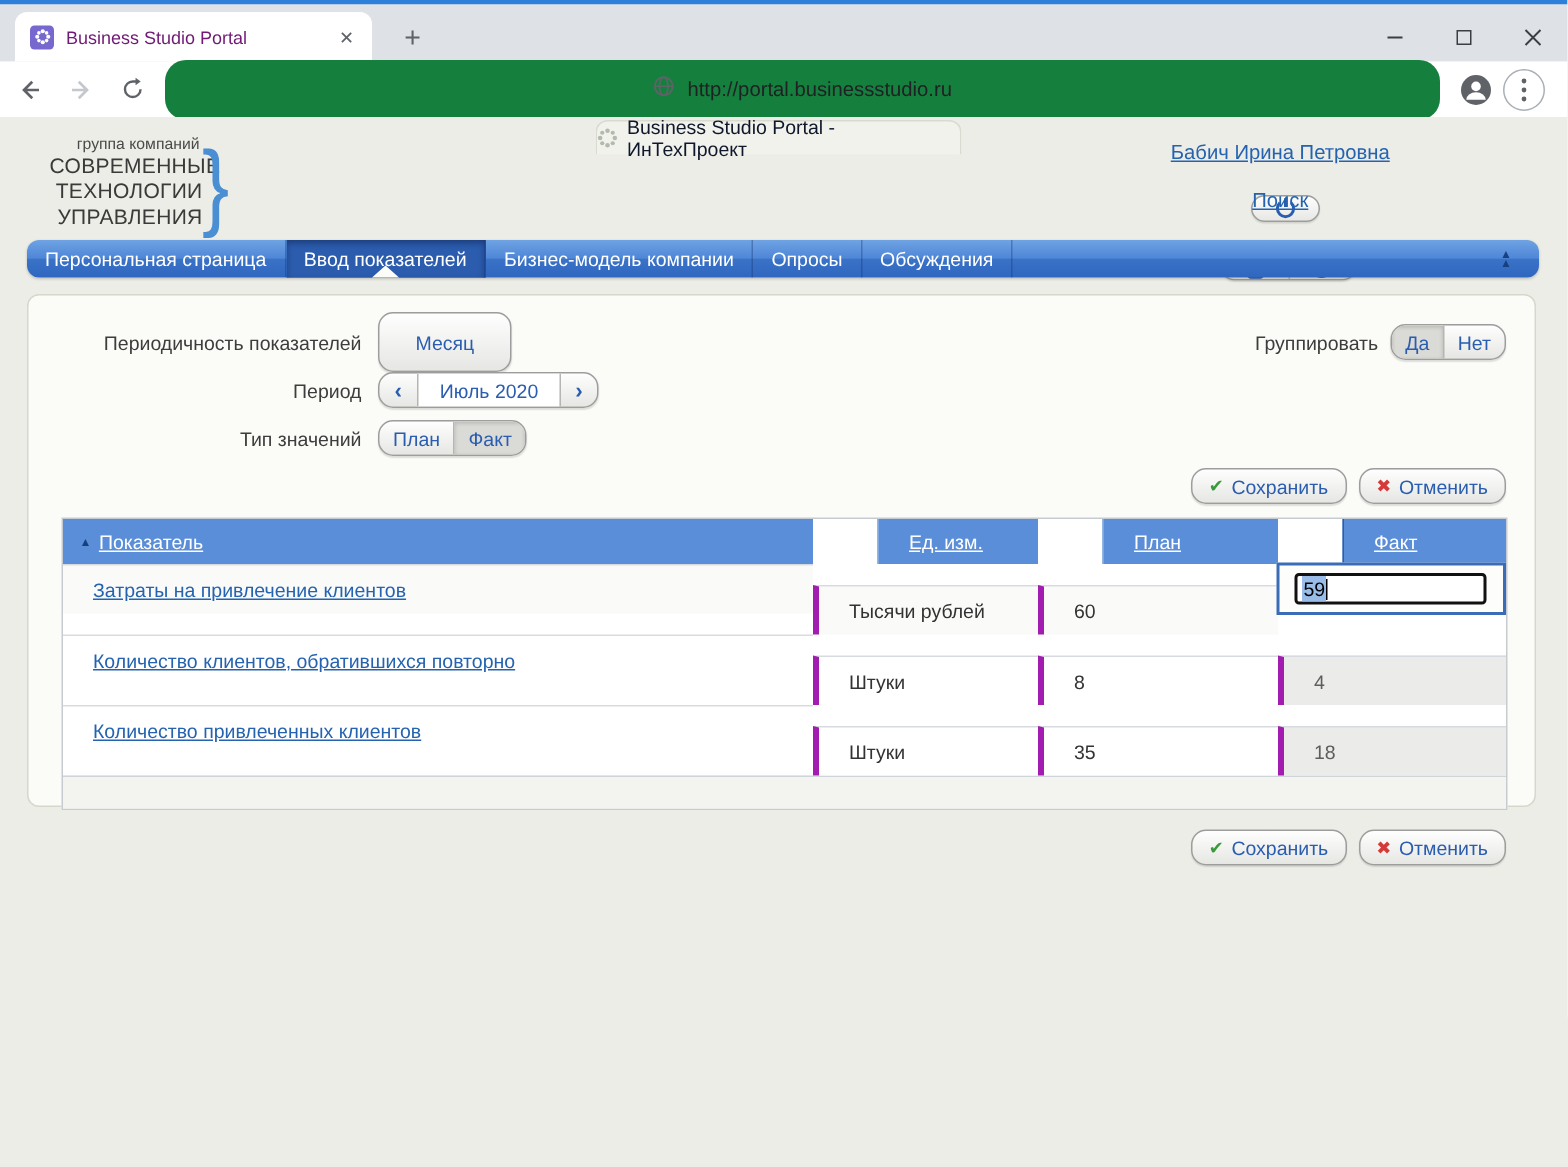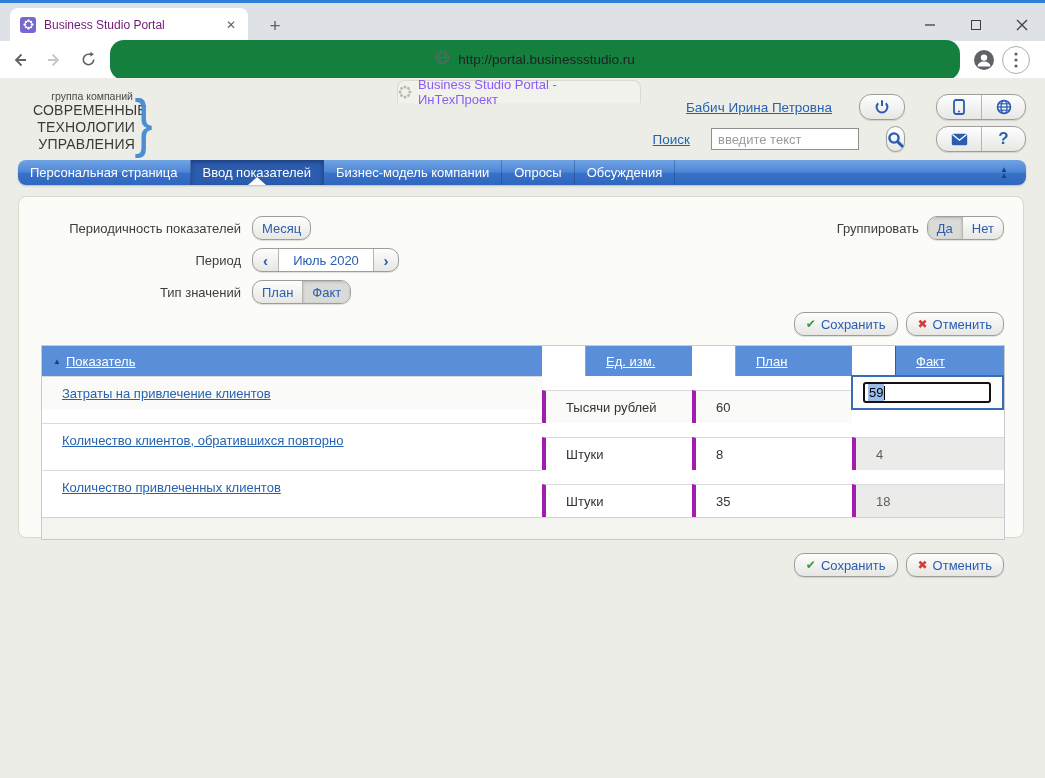--- a/index.html
+++ b/index.html
@@ -29,28 +29,28 @@
   .url-text { font-size:13.5px; color:#202124; margin-left:8px; }
   .avatar-btn { margin-left:10px; }
   .menu-btn { width:28px; height:28px; margin:0 8px 0 4px; border:1.5px solid #aab0b6; border-radius:50%;
               display:flex; align-items:center; justify-content:center; }
 
   
   .portal { position:absolute; top:78px; left:0; width:1045px; height:700px; background:#ecede6; }
   .portal-badge { position:absolute; left:397px; top:2px; width:244px; height:23px; background:#f1f2eb;
                   border:1px solid #d9dbd1; border-bottom:none; border-radius:8px 8px 0 0;
                   display:flex; align-items:center; justify-content:center; gap:6px;
-                  color:#8b5cf6; font-size:13px; }
+                  color:#0f172a; font-size:13px; }
   .logo { position:absolute; left:33px; top:12px; width:140px; }
   .logo-small { font-size:10.5px; color:#4a4a4a; text-align:right; width:102px; padding-right:2px; }
   .logo-big { font-size:14px; color:#3a3a3a; text-align:right; width:102px; line-height:17px; letter-spacing:.2px; }
   .logo-brace { position:absolute; left:100px; top:2px; font-size:64px; color:#4a8fd4; font-weight:400;
                 transform:scaleX(.85); line-height:62px; }
   .hdr-right { position:absolute; right:19px; top:16px; width:345px; }
-  .hdr-row { display:flex; align-items:center; justify-content:flex-end; height:26px; margin-bottom:6px; gap:21px; }
+  .hdr-row { display:flex; align-items:center; justify-content:space-between; height:26px; margin-bottom:6px; gap:21px;flex-direction:column; }
   a.plink { color:#2563b0; font-size:13.5px; text-decoration:underline; }
   .ibtn { height:26px; background:linear-gradient(#fefefe,#e7e7e4); border:1px solid #9d9d9d;
           border-radius:12px; display:flex; align-items:center; justify-content:center;
           box-shadow:0 1px 1px rgba(0,0,0,.12); }
   .ibtn.single { width:46px; margin-left:6px; }
   .ibtn-pair { display:flex; margin-left:10px; height:26px; border:1px solid #9d9d9d; border-radius:12px;
                background:linear-gradient(#fefefe,#e7e7e4); box-shadow:0 1px 1px rgba(0,0,0,.12); }
   .ibtn-pair .half { width:44px; height:100%; display:flex; align-items:center; justify-content:center; }
   .ibtn-pair .half + .half { border-left:1px solid #b5b5b2; }
   .search-input { width:148px; height:22px; border:1px solid #8f8f8f; background:#fff; font-size:13px;
@@ -71,23 +71,23 @@
   .nav-collapse { margin-left:auto; align-self:center; margin-right:18px; display:flex; flex-direction:column;
                   gap:0; line-height:6px; color:#17407e; font-size:8px; text-align:center; }
 
   
   .panel { position:absolute; left:18px; top:118px; width:1006px; height:342px; background:#fbfbf8;
            border:1px solid #d6d8cc; border-radius:8px; }
   .filters { position:relative; padding-top:19px; }
   .f-row { display:flex; align-items:center; height:24px; margin-bottom:8px; }
   .f-label { width:222px; text-align:right; font-size:13px; color:#3d3d3d; padding-right:0; }
   .f-ctrl { margin-left:11px; display:flex; }
-  .btn { height:24px; background:linear-gradient(#fefefe,#e6e6e3); border:1px solid #9d9d9d;
+  .btn { height:40px; background:linear-gradient(#fefefe,#e6e6e3); border:1px solid #9d9d9d;
          color:#2a5db0; font-size:13px; display:flex; align-items:center; justify-content:center;
-         padding:0 9px; box-shadow:0 1px 1px rgba(0,0,0,.12); }
+         padding:0 24px; box-shadow:0 1px 1px rgba(0,0,0,.12); }
   .btn.rounded { border-radius:10px; }
   .seg-group { display:flex; height:24px; border:1px solid #9d9d9d; border-radius:10px;
                background:linear-gradient(#fefefe,#e6e6e3); box-shadow:0 1px 1px rgba(0,0,0,.12); overflow:hidden; }
   .seg { height:100%; display:flex; align-items:center; justify-content:center; padding:0 9px;
          color:#2a5db0; font-size:13px; }
   .seg + .seg { border-left:1px solid #b5b5b2; }
   .seg.sel { background:#dadad6; box-shadow:inset 0 1px 3px rgba(0,0,0,.18); }
   .seg.mid { width:95px; background:#fff; }
   .seg.arr { font-size:15px; font-weight:bold; width:25px; }
   .grp-ctrl { position:absolute; top:19px; right:19px; display:flex; align-items:center; }

